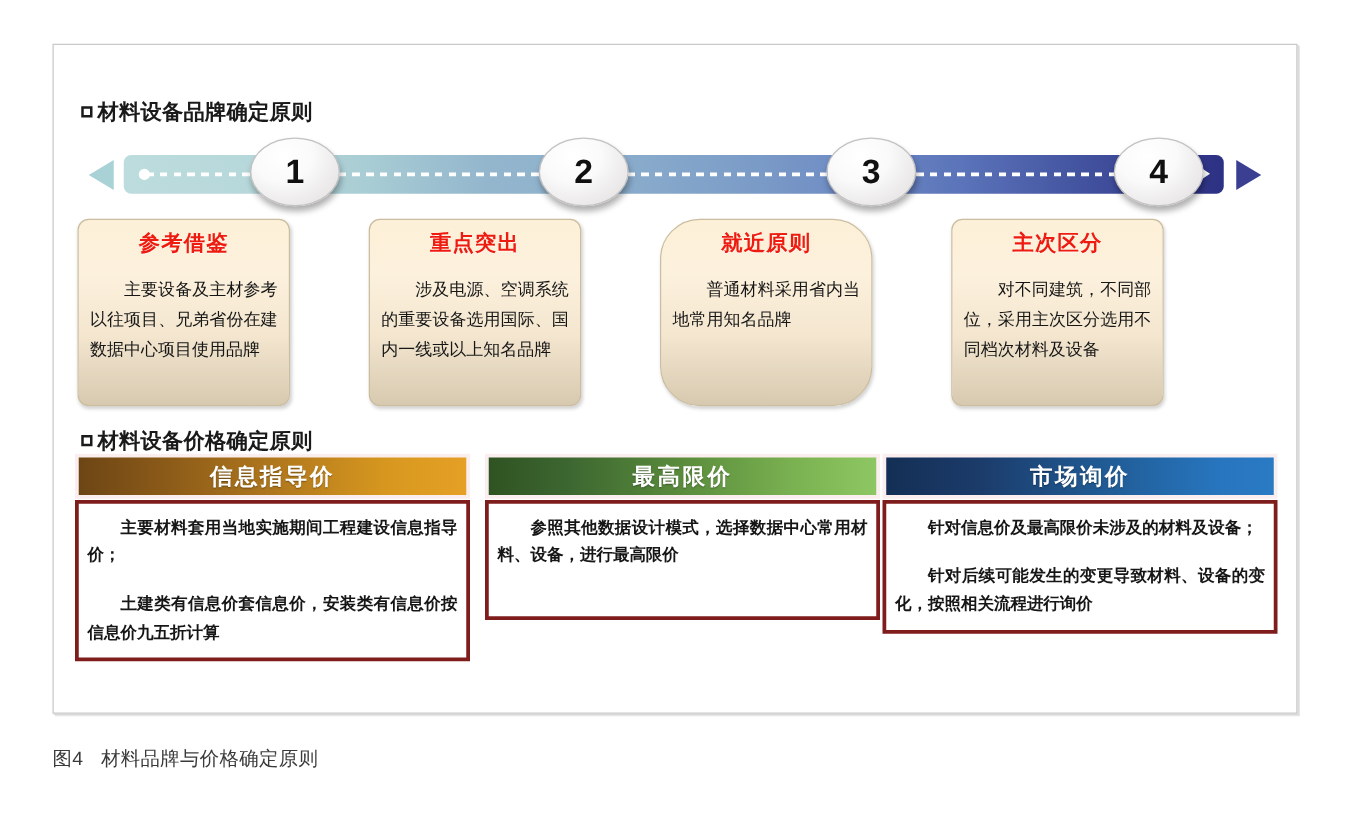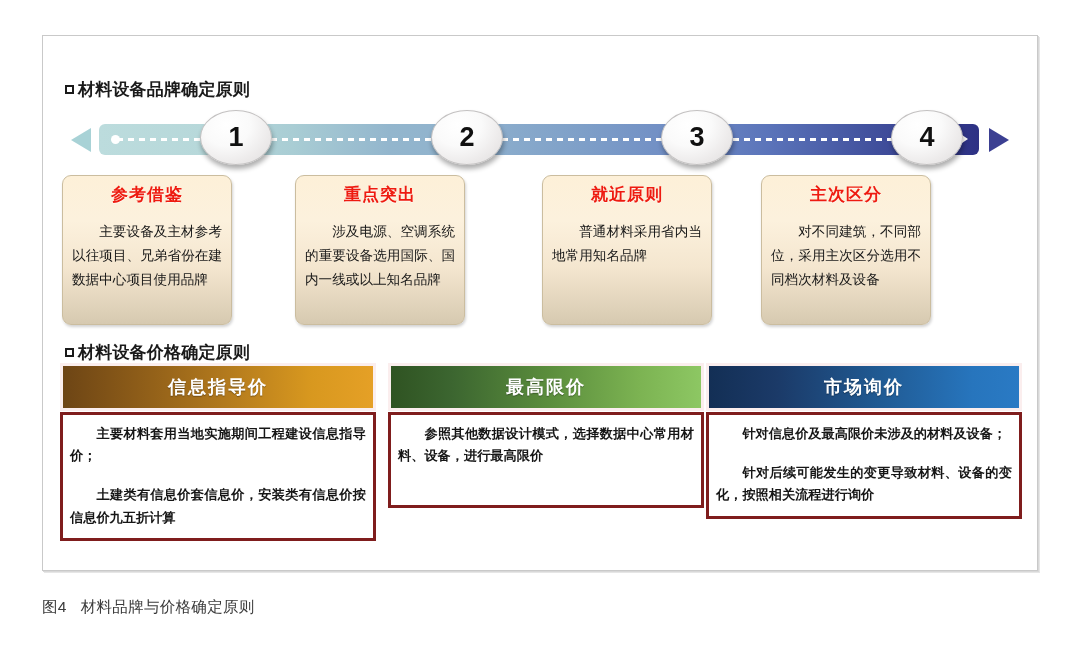--- a/index.html
+++ b/index.html
@@ -129,21 +129,21 @@
     min-height:150px;
     border-radius:9px;
     border:1px solid #cbbd9f;
     background:linear-gradient(180deg,#fdf0d8 0%,#fcf1dd 30%,#f4e6cf 62%,#ddd0b7 92%,#d6c9b0 100%);
     box-shadow:1px 2px 3px rgba(0,0,0,0.18);
     box-sizing:border-box;
     padding:7px 9px 9px 9px;
   }
   #brand-card-1{ left:19px; }
   #brand-card-2{ left:252px; }
-  #brand-card-3{ left:499px; }
+  #brand-card-3{ left:485px;border-radius:32px; }
   #brand-card-4{ left:718px; }
   .brand-card-title{
     text-align:center;
     color:#ee1b10;
     font-weight:700;
     font-size:17px;
     letter-spacing:1px;
     margin-bottom:14px;
     text-shadow:0 1px 0 rgba(255,255,255,0.6);
   }
@@ -165,21 +165,21 @@
   #price-block-1{ left:17px; }
   #price-block-2{ left:345px; }
   #price-block-3{ left:663px; }
 
   .price-header-frame{
     padding:3px;
     background:#fbeeee;
     box-sizing:border-box;
   }
   .price-header{
-    height:42px;
+    height:30px;
     display:flex;align-items:center;justify-content:center;
     color:#ffffff;
     font-weight:700;
     font-size:18px;
     letter-spacing:2px;
     text-shadow:0 1px 1px rgba(0,0,0,0.35);
   }
   .hdr-orange{ background:linear-gradient(90deg,#6d4515 0%,#8a5a18 22%,#b2791d 52%,#d8981f 80%,#e5a026 100%); }
   .hdr-green{ background:linear-gradient(90deg,#2f5322 0%,#3c6630 20%,#5a8c3c 50%,#7cb352 80%,#8dc763 100%); }
   .hdr-blue{ background:linear-gradient(90deg,#132f55 0%,#1b3a68 22%,#205a93 55%,#2775bd 85%,#2a7ac4 100%); }

